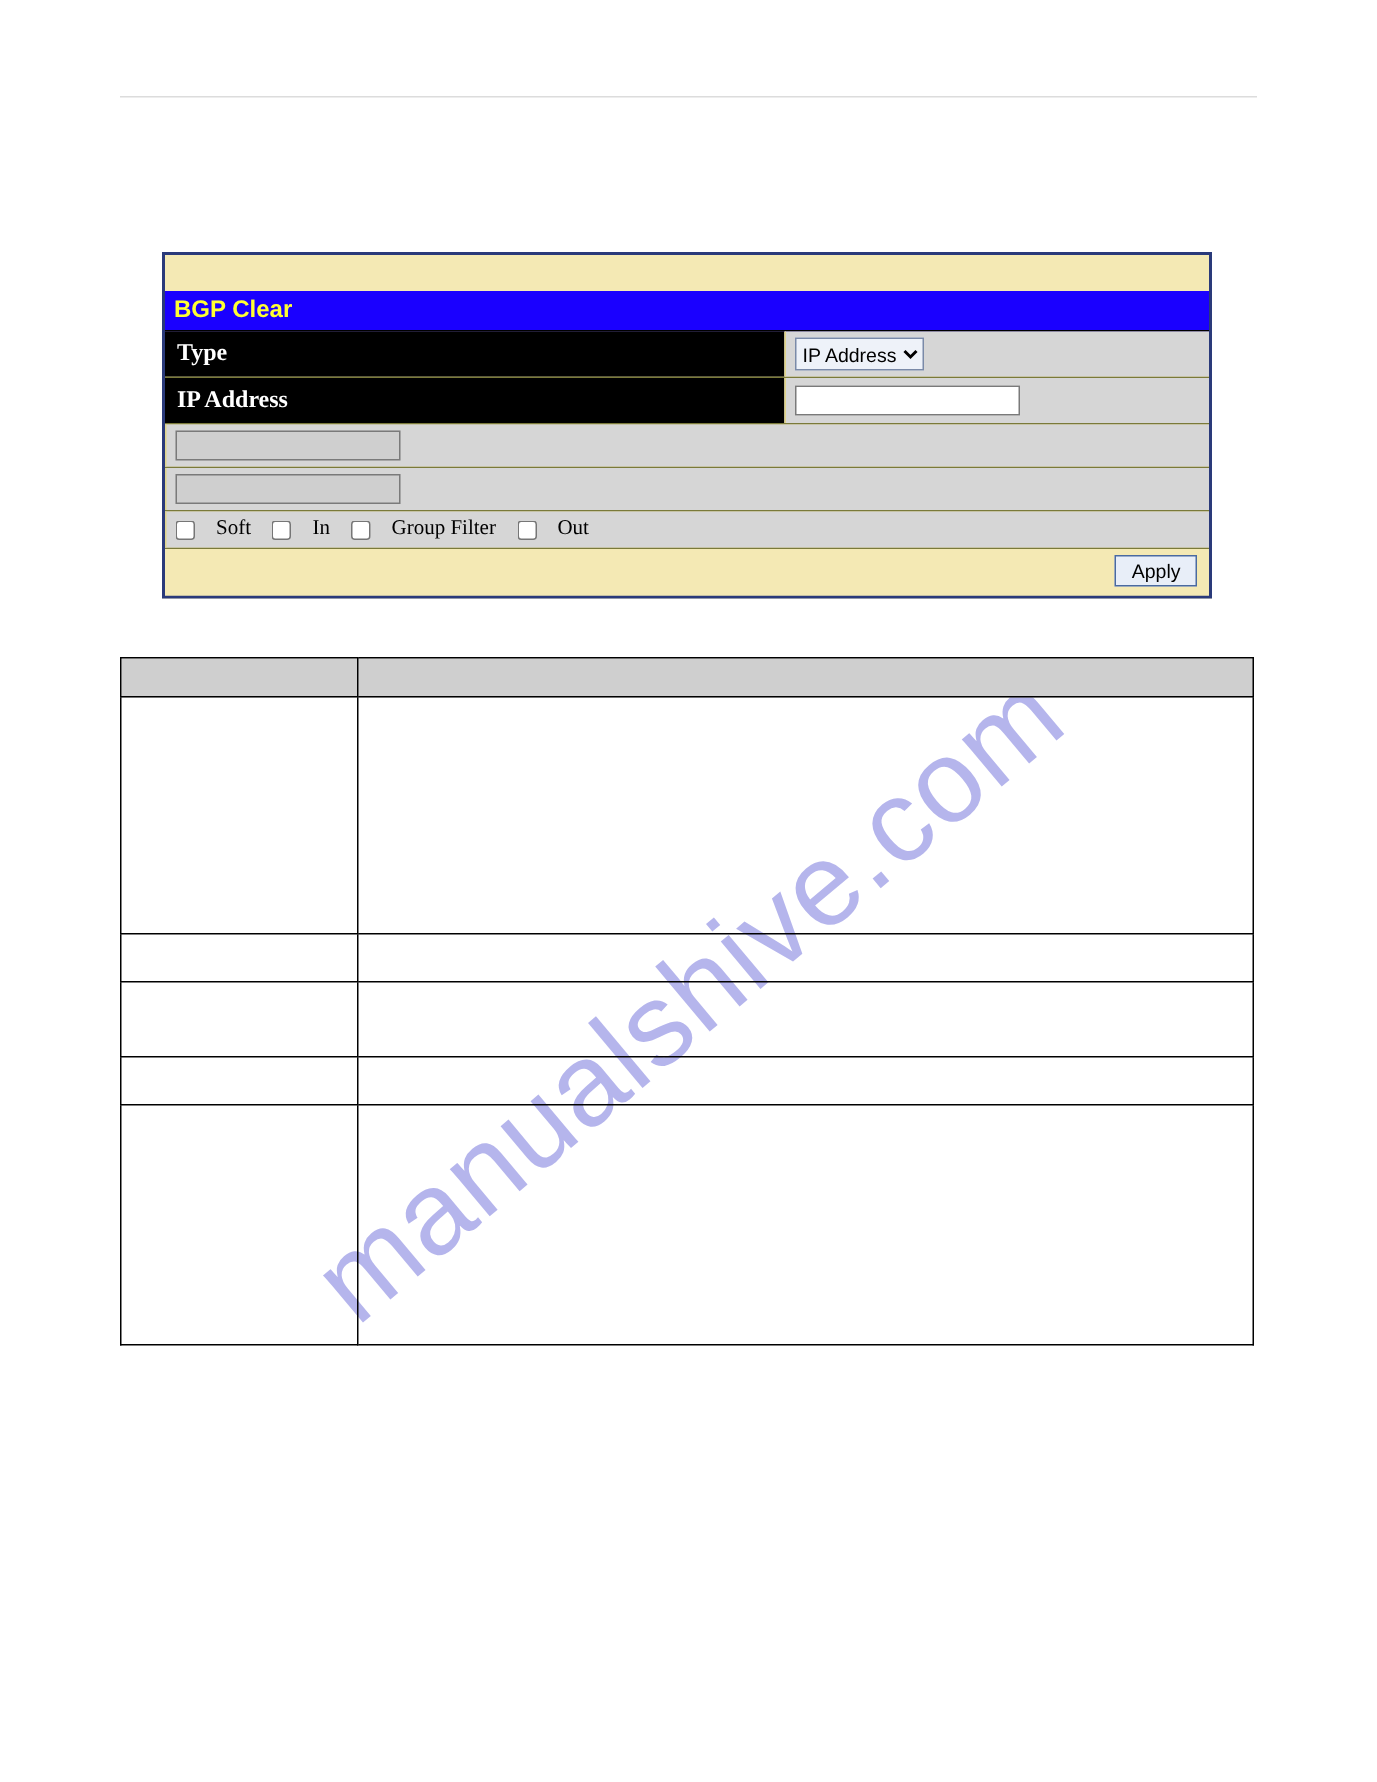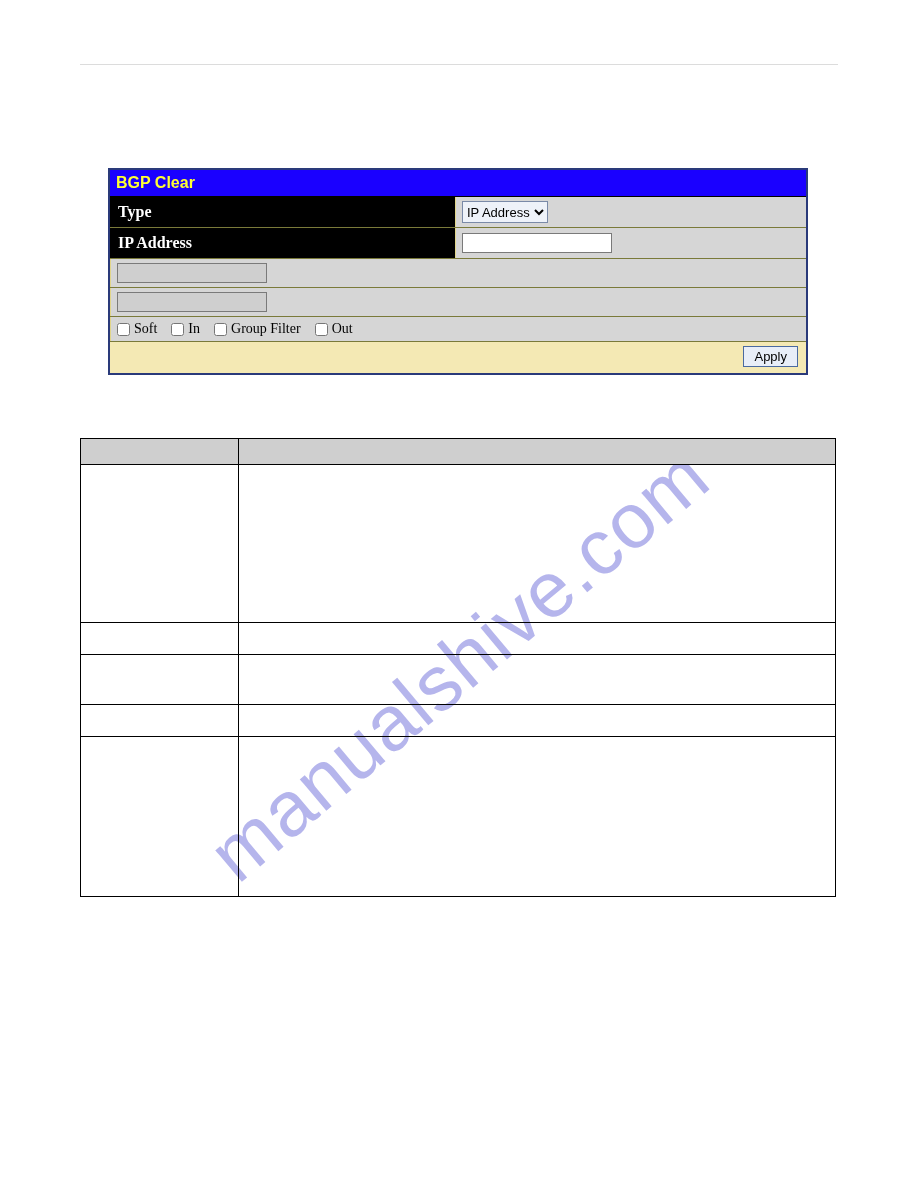--- a/index.html
+++ b/index.html
@@ -45,30 +45,31 @@
     z-index: 1;
   }
   .panel-title {
     background: #1a00ff;
     color: #ffff33;
     font-family: Verdana, Geneva, sans-serif;
     font-weight: bold;
     font-size: 16px;
     padding: 4px 6px;
     border-bottom: 1px solid #000;
+    margin-top: 24px;
   }
   .panel-row {
     display: flex;
     align-items: stretch;
     border-bottom: 1px solid #7a7a3a;
     font-family: "Times New Roman", Times, serif;
   }
   .panel-row:last-of-type { border-bottom: 1px solid #bda95a; }
   .panel-label {
-    width: 345px;
+    width: 413px;
     background: #000000;
     color: #ffffff;
     font-weight: bold;
     font-size: 16px;
     padding: 6px 8px;
     display: flex;
     align-items: center;
   }
   .panel-field {
     flex: 1;
@@ -93,21 +94,21 @@
     height: 20px;
     border: 1px solid #7a7a7a;
     background: #ffffff;
     font-size: 13px;
     padding: 1px 3px;
   }
   .panel-field input.disabled { background: #cfcfcf; }
   .panel-field label.cb {
     display: inline-flex;
     align-items: center;
-    gap: 4px;
+    gap: 14px;
     font-size: 14px;
   }
   .panel-field input[type="checkbox"] {
     width: 13px; height: 13px; margin: 0;
   }
   .panel-footer {
     background: #f4e9b4;
     padding: 4px 8px 6px 8px;
     display: flex;
     justify-content: flex-end;

